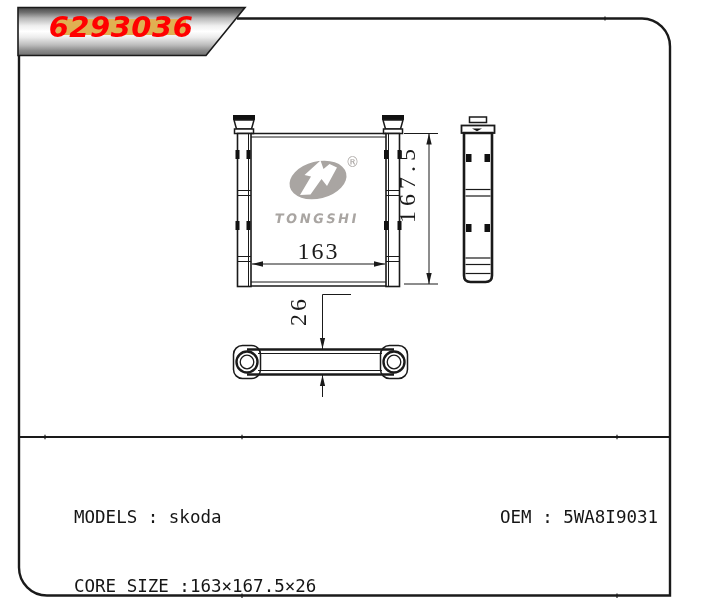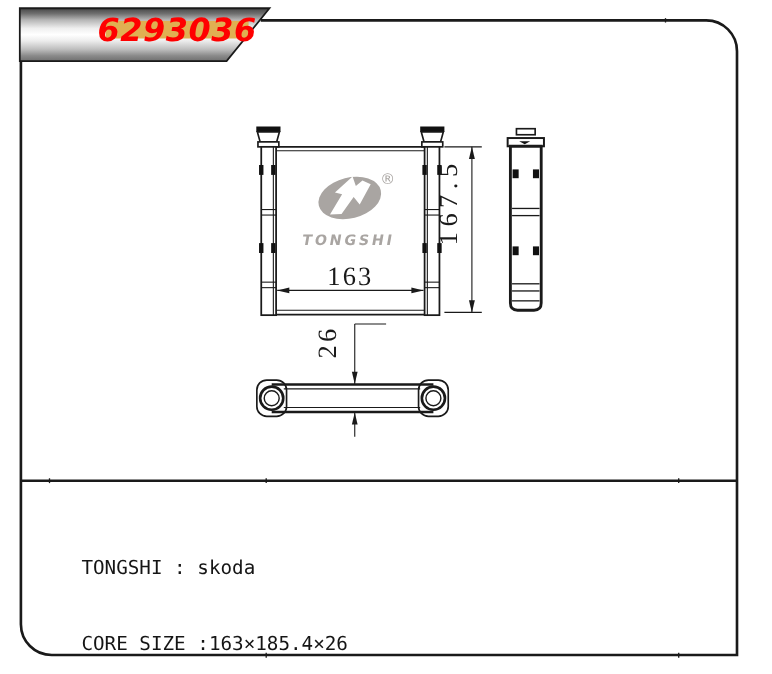--- a/index.html
+++ b/index.html
@@ -2,21 +2,21 @@
 <html><head>
 <meta charset="utf-8">
 <style>
   html,body{margin:0;padding:0;background:#fff;}
   .page{position:relative;width:702px;height:613px;background:#fff;overflow:hidden;
         font-family:"DejaVu Sans",sans-serif;}
   .page svg{position:absolute;left:0;top:0;}
   .part-label{position:absolute;left:56px;top:19px;width:130px;height:16px;
     background:#e0b052;display:flex;align-items:center;justify-content:center;
     color:#ff0000;font:italic 700 29px "DejaVu Sans",sans-serif;letter-spacing:.5px;
-    line-height:27px;margin-left:40px;}
+    line-height:27px;}
   .specs{position:absolute;top:460px;font-family:"DejaVu Sans Mono","Liberation Mono",monospace;
     font-size:17.5px;line-height:23px;color:#151515;white-space:pre;}
   .specs-left{left:74px;}
   .specs-right{left:500px;}
   .dim-text{font-family:"Liberation Serif","DejaVu Serif",serif;font-size:24px;fill:#1a1a1a;}
   .logo-word{font-family:"DejaVu Sans",sans-serif;font-size:13px;font-weight:bold;
     fill:#a9a5a2;letter-spacing:2.5px;}
   .logo-reg{font-family:"DejaVu Sans",sans-serif;font-size:13.5px;fill:#a9a5a2;}
 </style>
 </head>
@@ -166,24 +166,25 @@
       <circle cx="247" cy="362" r="10.5" fill="#fff" stroke-width="2.4"></circle>
       <circle cx="247" cy="362" r="6.8" stroke-width="1.3"></circle>
       <circle cx="394" cy="362" r="10.5" fill="#fff" stroke-width="2.4"></circle>
       <circle cx="394" cy="362" r="6.8" stroke-width="1.3"></circle>
     </g>
   </svg>
 
   <div class="part-label">6293036</div>
 
   <div class="specs specs-left">
-    <div>TONGSHI : skoda</div>
-    <div>CORE SIZE :163×185.4×26</div>
+    <div>MODELS : skoda</div>
+    <div>CORE SIZE :163×167.5×26</div>
     
     
   </div>
 
   <div class="specs specs-right">
+    <div>OEM : 5WA8I9031</div>
     
     
   </div>
 
 </div>
 
 </body></html>

